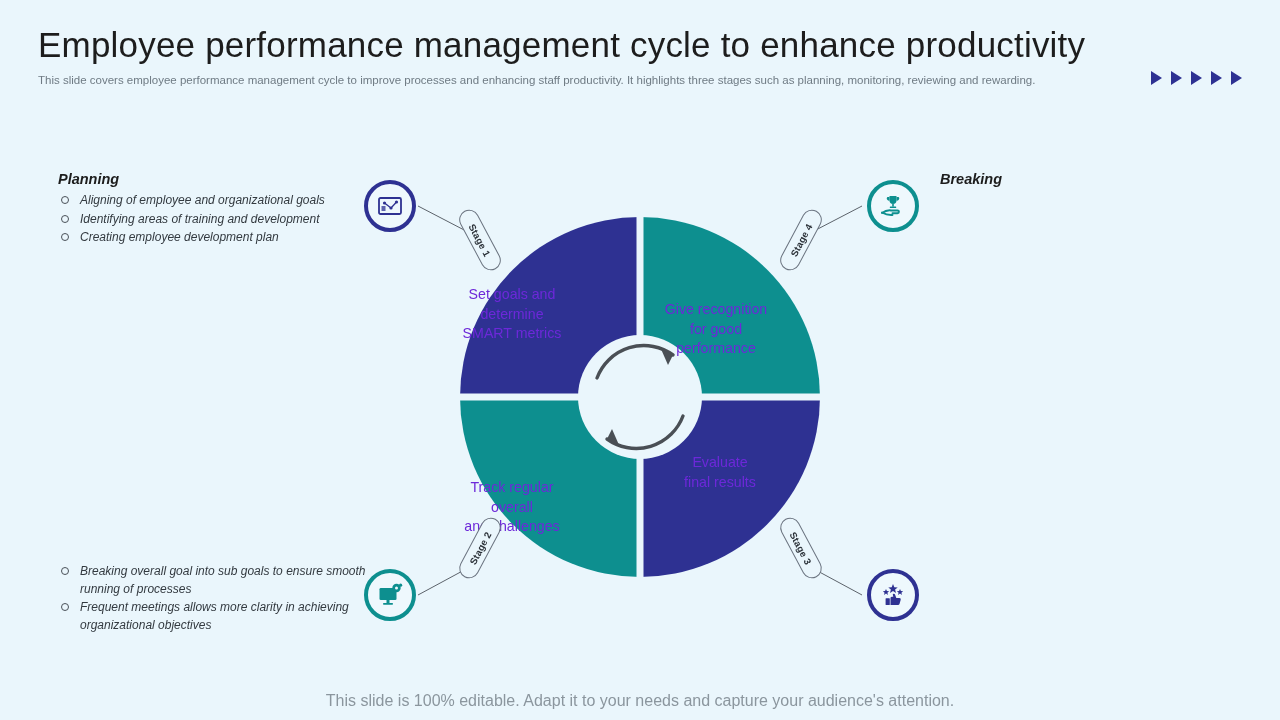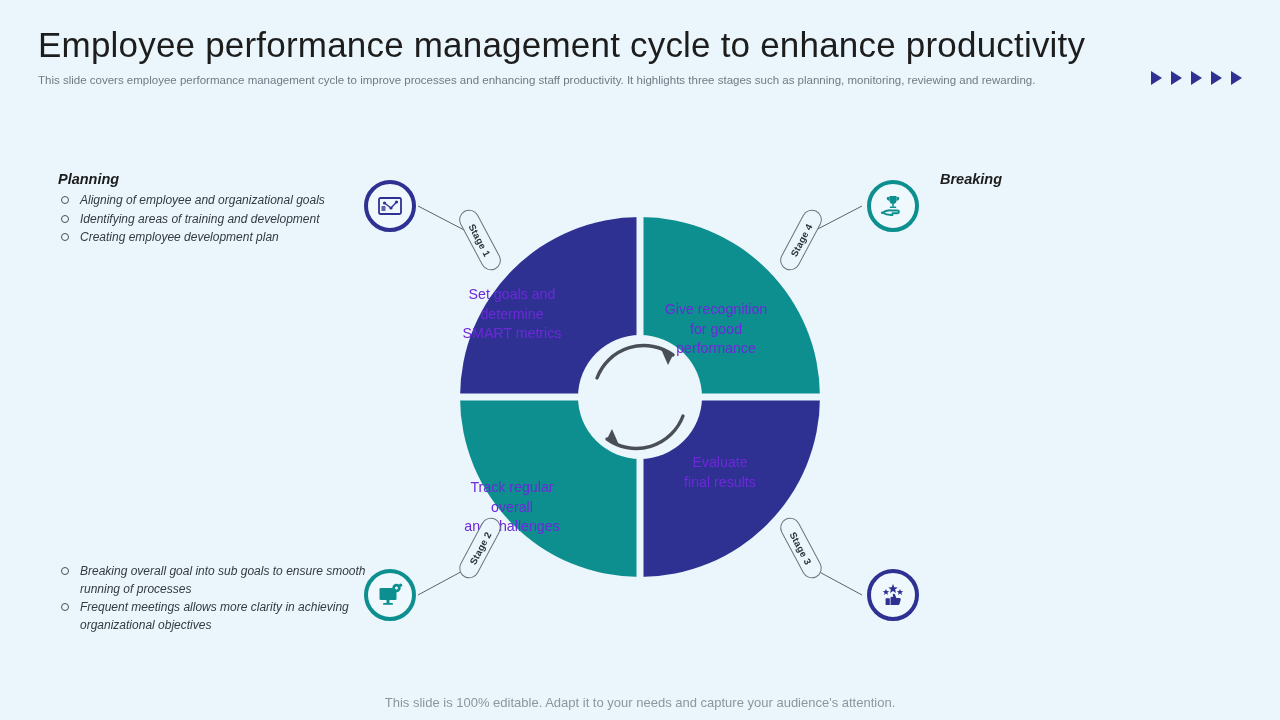--- a/index.html
+++ b/index.html
@@ -87,21 +87,21 @@
   .badge.navy{border:4.5px solid #2e3192;}
   .badge.teal{border:4.5px solid #0d8f8f;}
   #badge-planning{left:364px;top:180px;}
   #badge-rewarding{left:867px;top:180px;}
   #badge-monitoring{left:364px;top:569px;}
   #badge-reviewing{left:867px;top:569px;}
 
   
   .footer{
     position:absolute;left:0;bottom:10px;width:1280px;text-align:center;
-    font-size:13px;color:#8b969e;
+    font-size:16px;color:#8b969e;
   }
 </style>
 </head>
 <body>
 
 <div class="slide">
 
   <div class="header">
     <div class="title">Employee performance management cycle to enhance productivity</div>
     <div class="subtitle">This slide covers employee performance management cycle to improve processes and enhancing staff productivity. It highlights three stages such as planning, monitoring, reviewing and rewarding.</div>

